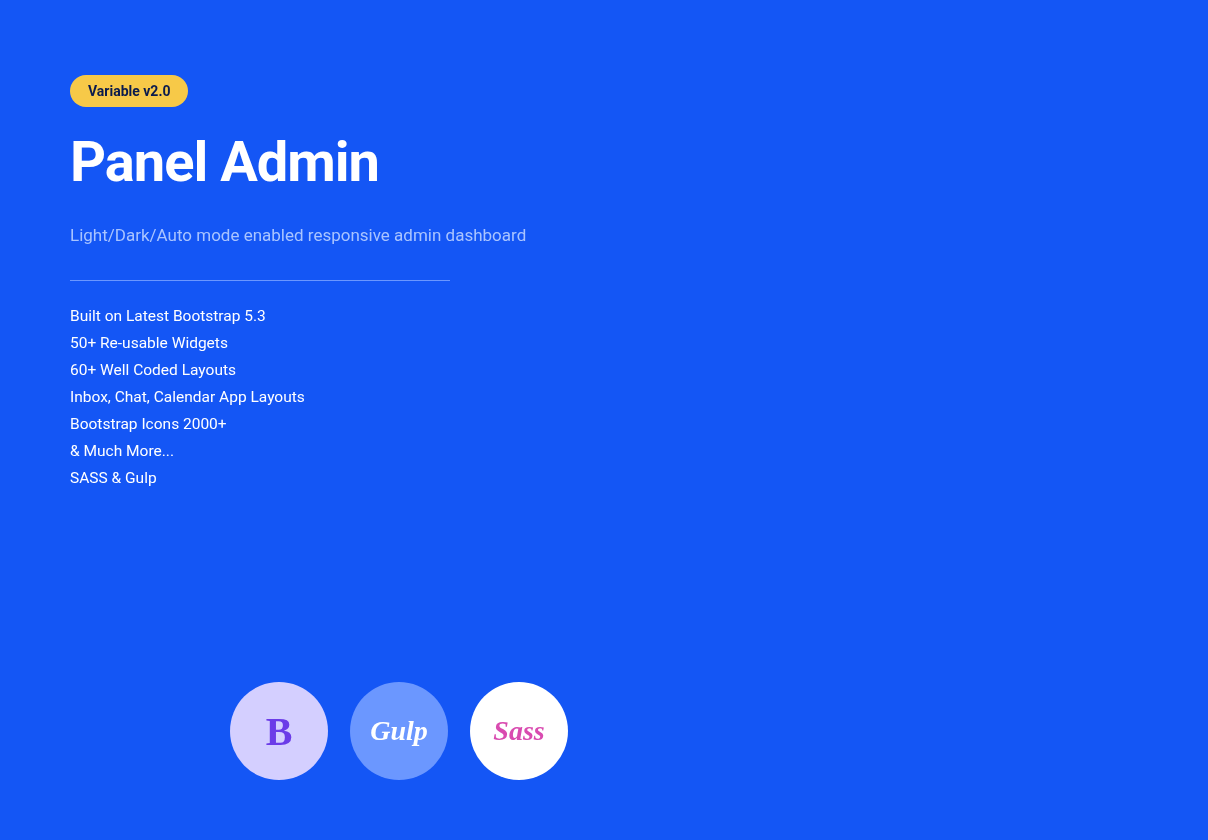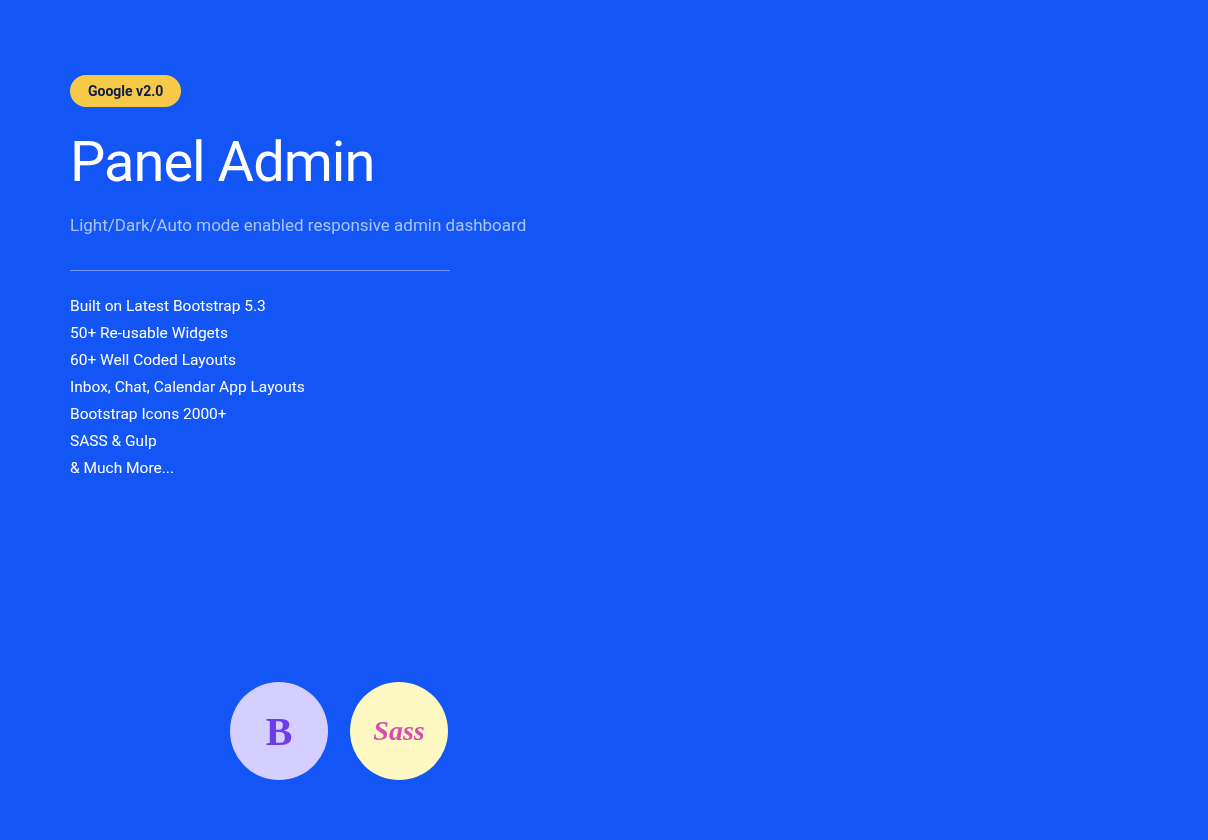--- a/index.html
+++ b/index.html
@@ -1,53 +1,54 @@
 <!DOCTYPE html>
 <html><head>
 <meta charset="utf-8">
 <style>
 *{margin:0;padding:0;box-sizing:border-box;font-family:-apple-system,BlinkMacSystemFont,'Segoe UI',Roboto,sans-serif}
 body{width:1208px;height:840px;background:#1456f5;overflow:hidden;position:relative}
 .left{position:absolute;left:70px;top:75px;width:460px}
 .badge{display:inline-block;background:#f7c948;color:#0b1b4d;font-weight:700;font-size:14px;padding:8px 18px;border-radius:20px;margin-bottom:22px}
-.title{color:#fff;font-size:56px;font-weight:400;letter-spacing:-1px;margin-bottom:18px}
+.title{color:#fff;font-size:56px;font-weight:700;letter-spacing:-1px;margin-bottom:28px}
 .subtitle{color:#a9c4ff;font-size:17px;line-height:1.45;margin-bottom:32px}
 .divider{border:none;border-top:1px solid #6b97ff;margin-bottom:22px;width:380px}
 .features{list-style:none}
 .features li{color:#fff;font-size:15.5px;line-height:1.75}
 .tech-icons{position:absolute;left:230px;bottom:60px;display:flex;gap:22px}
 .tech{width:98px;height:98px;border-radius:50%;display:flex;align-items:center;justify-content:center;font-family:cursive;font-weight:700}
 .tech.b{background:#d4cfff;color:#6b3ce8;font-size:40px}
 .tech.g{background:#6b97ff;color:#fff;font-size:28px;font-style:italic}
-.tech.s{background:#fef9c3;color:#d94bb0;font-size:28px;font-style:italic}
+.tech.s{background:#ffffff;color:#d94bb0;font-size:28px;font-style:italic}
 
 
 .mockups{position:absolute;right:-230px;top:40px;transform:rotate(-10deg);transform-origin:center}
 </style>
 </head>
 <body>
 
 <div class="left">
-  <span class="badge">Google v2.0</span>
+  <span class="badge">Variable v2.0</span>
   <h1 class="title">Panel Admin</h1>
   <p class="subtitle">Light/Dark/Auto mode enabled responsive admin dashboard</p>
   <hr class="divider">
   <ul class="features">
       <li>Built on Latest Bootstrap 5.3</li>
       <li>50+ Re-usable Widgets</li>
       <li>60+ Well Coded Layouts</li>
       <li>Inbox, Chat, Calendar App Layouts</li>
       <li>Bootstrap Icons 2000+</li>
+      <li>&amp; Much More...</li>
       <li>SASS &amp; Gulp</li>
-      <li>&amp; Much More...</li>
     </ul>
 </div>
 
 <div class="tech-icons">
   <div class="tech b">B</div>
+  <div class="tech g">Gulp</div>
   <div class="tech s">Sass</div>
 </div>
 
 <div class="mockups">
 
 
 
 
 
 

